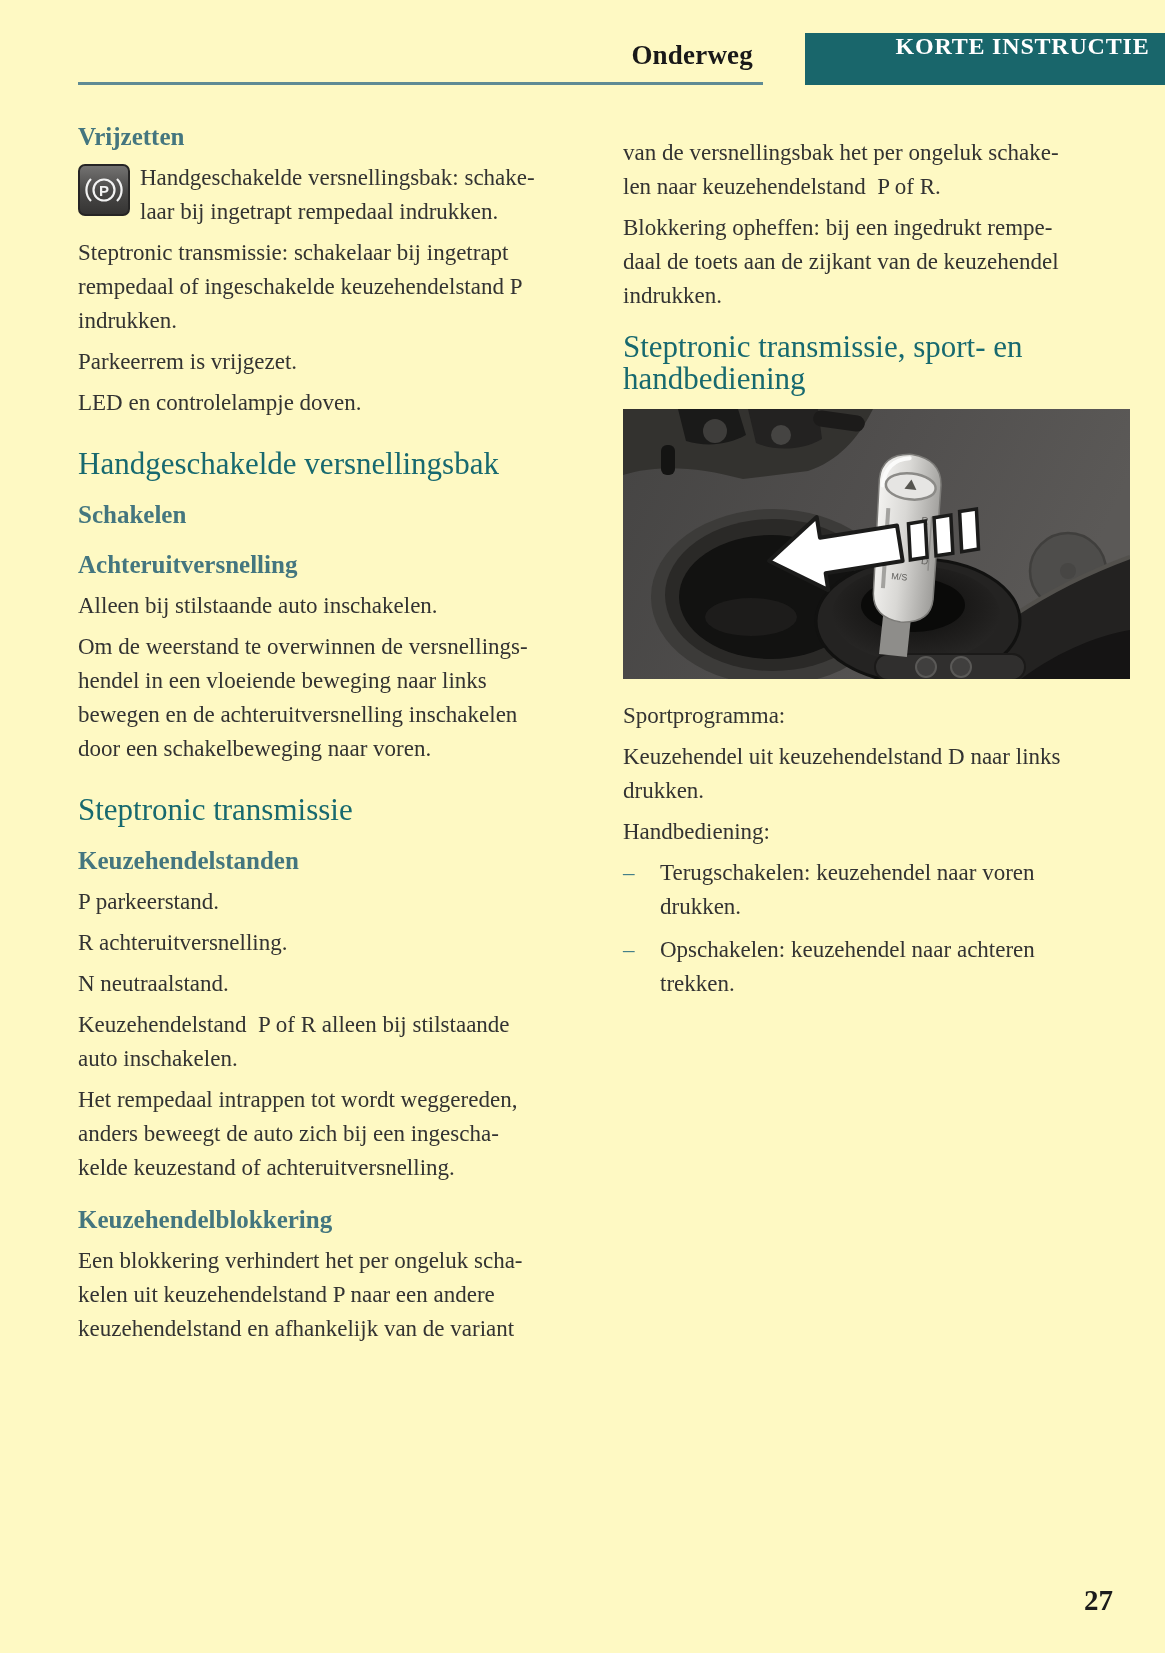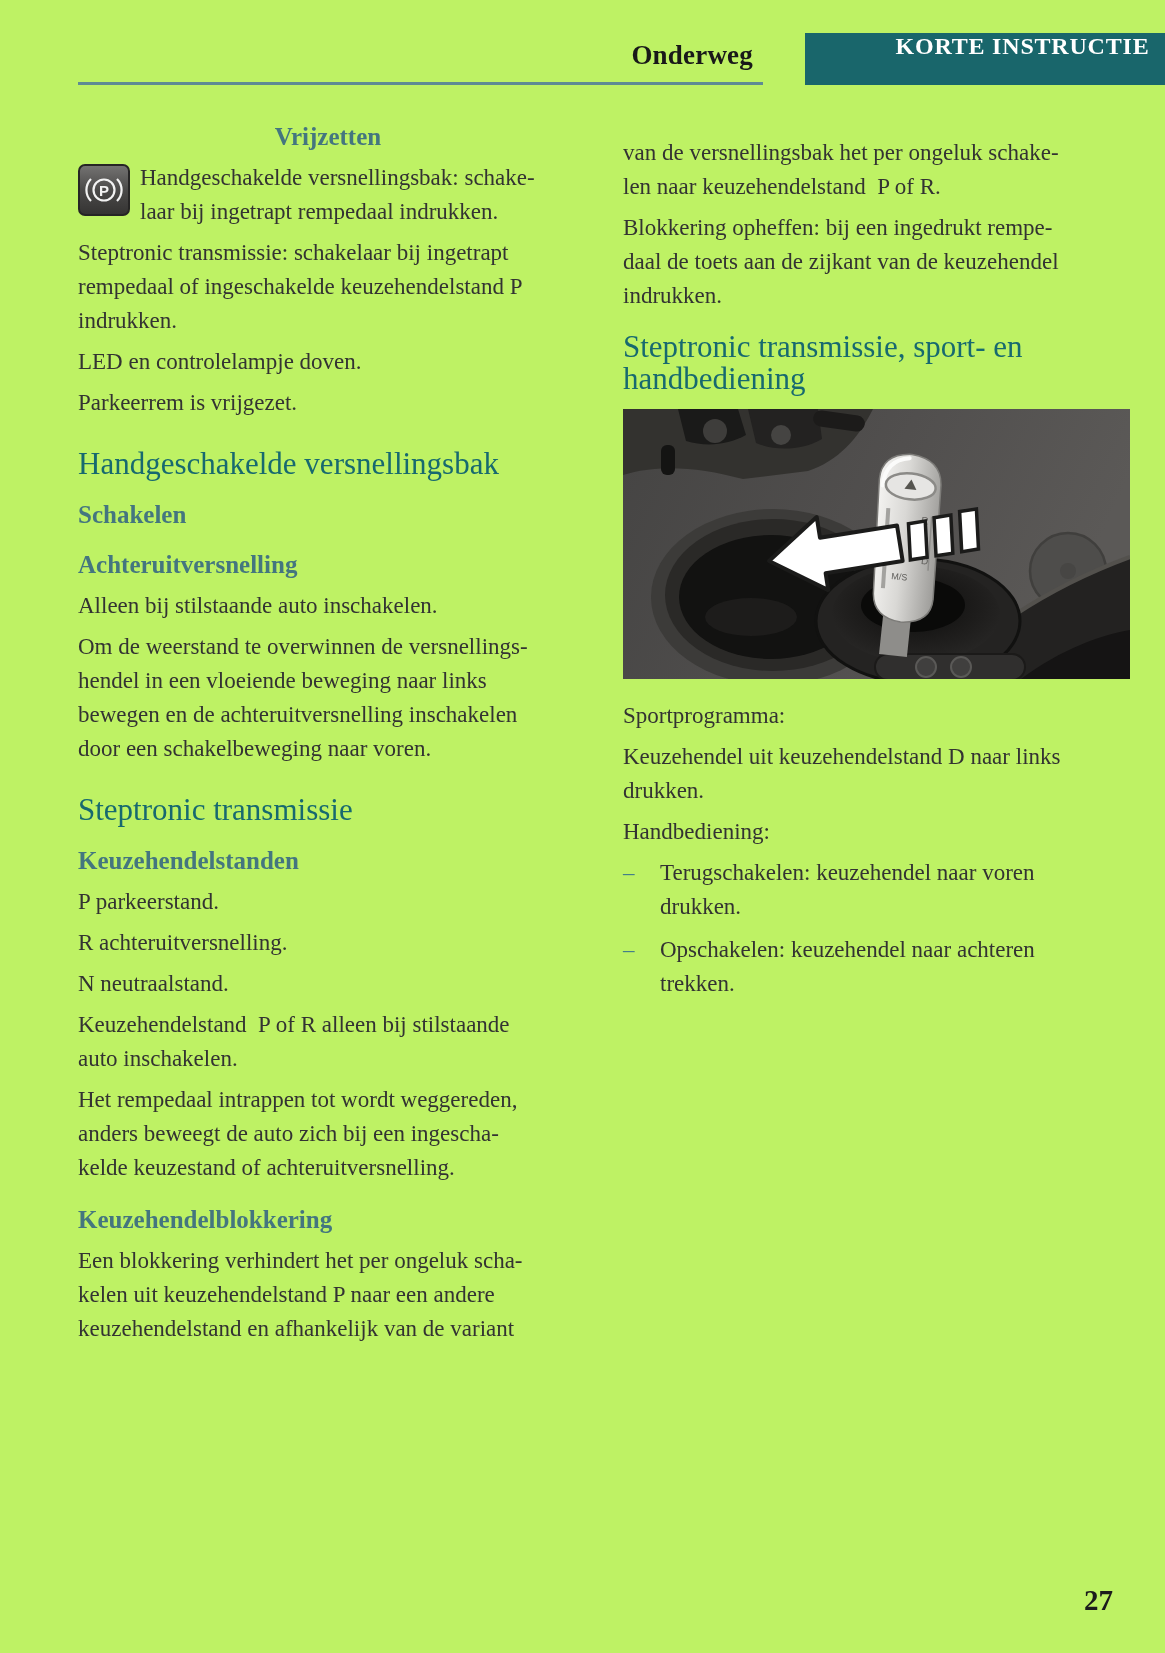--- a/index.html
+++ b/index.html
@@ -1,20 +1,20 @@
 <!DOCTYPE html>
 <html><head>
 <meta charset="utf-8">
 <style>
   html,body{margin:0;padding:0;background:#e9e9e9;}
   .page{
     position:relative;
     width:1165px;height:1653px;
     margin:0 auto;
-    background:#bef264;
+    background:#fef9c3;
     font-family:"Liberation Serif", serif;
     color:#333332;
     overflow:hidden;
   }
   
   .hdr-label{
     position:absolute; top:40px; right:412px;
     font-size:27px; font-weight:bold; color:#191919;
     letter-spacing:.2px; white-space:nowrap;
   }
@@ -43,21 +43,21 @@
   }
   h2.sec{
     font-size:31px; line-height:32px; font-weight:normal; color:#17696f;
     margin:28px 0 14px 0; white-space:pre-wrap;
   }
   h2.sec.tight{margin-top:18px;}
   h3.sub{
     font-size:25px; line-height:30px; font-weight:bold; color:#44767f;
     margin:20px 0 9px 0; white-space:pre-wrap;
   }
-  h3.sub.first{margin-top:2px;text-align:center;}
+  h3.sub.first{margin-top:2px;}
   
   .icon-row{margin:2px 0 7px 0; min-height:58px;}
   .pbrake-icon{float:left; width:52px; height:52px; margin:3px 10px 2px 0;}
   .icon-row p.body{margin-left:62px;}
   
   .figure{margin:10px 0 20px 0; width:507px; height:270px; line-height:0;}
   
   .dash-item{display:flex; margin:0 0 9px 0;}
   .dash-item .dash{flex:none; width:37px; color:#447f89; font-size:23px; line-height:34px;}
   .dash-item .dash-text{font-size:23px; line-height:34px; white-space:pre-wrap;}
@@ -106,22 +106,22 @@
           <path d="M39 15 a 15.5 15.5 0 0 1 0 22" fill="none" stroke="#f2f2f2" stroke-width="2.2"></path>
         </svg>
       </span>
       <p class="body">Handgeschakelde versnellingsbak: schake-
 laar bij ingetrapt rempedaal indrukken.</p>
     </div>
 
     <p class="body">Steptronic transmissie: schakelaar bij ingetrapt
 rempedaal of ingeschakelde keuzehendelstand P
 indrukken.</p>
+    <p class="body">Parkeerrem is vrijgezet.</p>
     <p class="body">LED en controlelampje doven.</p>
-    <p class="body">Parkeerrem is vrijgezet.</p>
 
     <h2 class="sec">Handgeschakelde versnellingsbak</h2>
 
     <h3 class="sub">Schakelen</h3>
 
     <h3 class="sub">Achteruitversnelling</h3>
     <p class="body">Alleen bij stilstaande auto inschakelen.</p>
     <p class="body">Om de weerstand te overwinnen de versnellings-
 hendel in een vloeiende beweging naar links
 bewegen en de achteruitversnelling inschakelen

